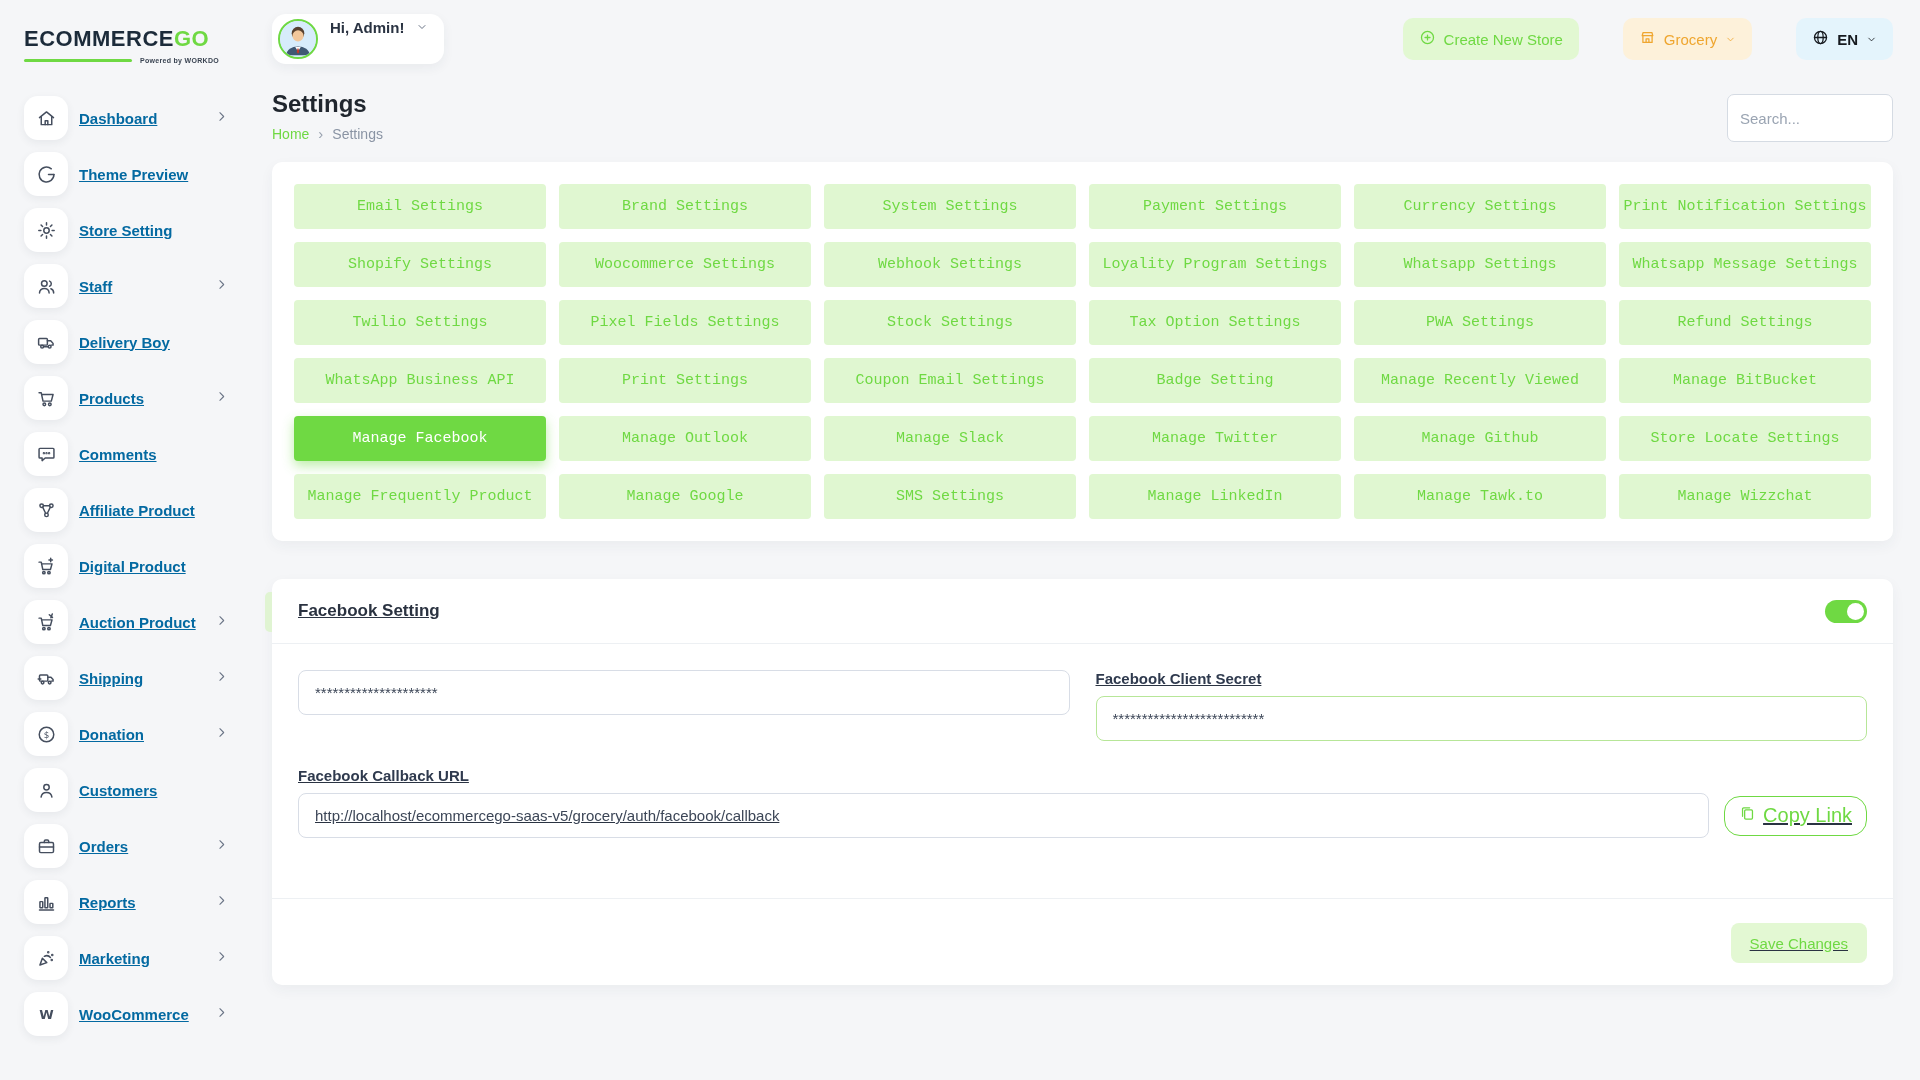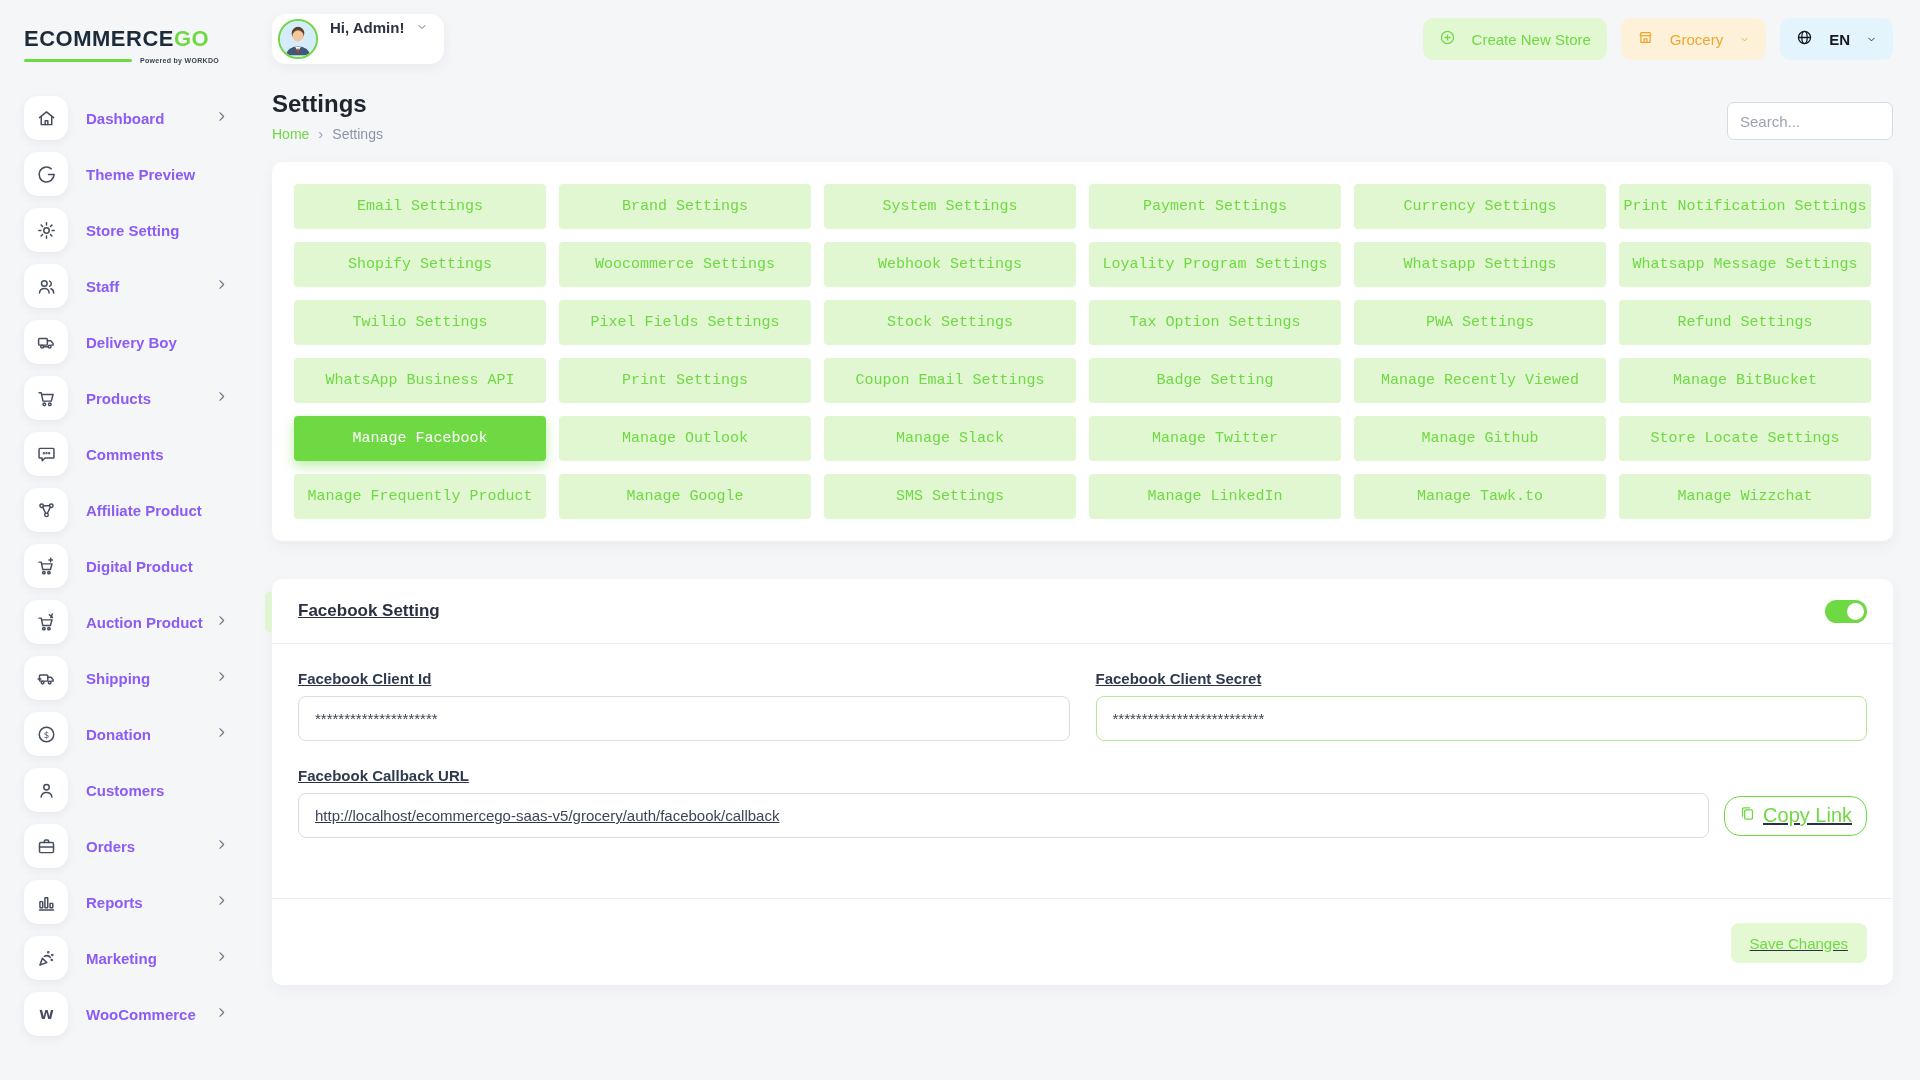--- a/index.html
+++ b/index.html
@@ -12,52 +12,52 @@
   .logo-text { font-size:22px; font-weight:800; letter-spacing:.5px; color:#1c2b3a; white-space:nowrap; }
   .logo-text .accent { color:#6fd943; }
   .logo-sub { display:flex; align-items:center; gap:8px; margin-top:5px; }
   .logo-bar { width:108px; height:3px; background:#6fd943; border-radius:2px; }
   .logo-tag { font-size:7px; color:#3a4452; font-weight:700; letter-spacing:.3px; }
   .nav { margin-top:26px; display:flex; flex-direction:column; }
   .nav-item { display:flex; align-items:center; height:56px; cursor:pointer; }
   .icon-tile { width:44px; height:44px; flex:0 0 44px; background:#ffffff; border-radius:14px;
                box-shadow:0 3px 8px rgba(40,50,70,.07); display:flex; align-items:center; justify-content:center; }
   .icon-tile svg { width:21px; height:21px; stroke:#454e5e; fill:none; stroke-width:1.7; stroke-linecap:round; stroke-linejoin:round; }
-  .nav-label { margin-left:18px; font-size:15px; font-weight:600; color:#8b5cf6; }
+  .nav-label { margin-left:11px; font-size:15px; font-weight:600; color:#0369a1;text-decoration:underline; }
   .nav-chevron { margin-left:auto; }
   .nav-chevron svg { width:13px; height:13px; stroke:#6a7486; fill:none; stroke-width:2; stroke-linecap:round; stroke-linejoin:round; }
 
   
   .main { flex:1; padding:14px 27px 0 22px; overflow:hidden; }
   .topbar { display:flex; align-items:center; justify-content:space-between; }
   .user-chip { display:flex; gap:12px; background:#fff; border-radius:14px;
                padding:5px 16px 5px 6px; height:50px; box-shadow:0 4px 12px rgba(40,50,70,.06); cursor:pointer; }
   .avatar { width:40px; height:40px; border-radius:50%; border:2px solid #6fd943; overflow:hidden; background:#d7ecfb; }
   .user-name { font-size:15px; font-weight:600; color:#2a3342; }
   .chev-down svg { width:12px; height:12px; stroke:#6a7486; fill:none; stroke-width:2; stroke-linecap:round; stroke-linejoin:round; }
   .top-actions { display:flex; align-items:center; gap:14px; }
-  .pill-btn { display:flex; align-items:center; gap:16px; height:42px; padding:0 16px; border:none;
-              border-radius:10px; font-size:15px; font-weight:500; cursor:pointer; font-family:inherit; }
+  .pill-btn { display:flex; align-items:center; gap:8px; height:42px; padding:0 16px; border:none;
+              border-radius:10px; font-size:15px; font-weight:500; cursor:pointer; font-family:inherit;margin-left:30px; }
   .btn-create { background:#e2f8d2; color:#6fd943; }
   .btn-store  { background:#fdf1da; color:#efa62f; }
   .btn-lang   { background:#e4f4fc; color:#15191e; font-weight:600; }
   .pill-btn svg { width:17px; height:17px; fill:none; stroke-width:1.8; stroke-linecap:round; stroke-linejoin:round; }
   .btn-create svg { stroke:#6fd943; }
   .btn-store  svg { stroke:#efa62f; }
   .btn-lang   svg { stroke:#15191e; }
   .pill-btn .chev svg { width:11px; height:11px; }
 
   .page-head { display:flex; align-items:flex-start; justify-content:space-between; margin-top:26px; }
   .page-title { font-size:24px; font-weight:700; color:#20262e; }
   .breadcrumb { display:flex; align-items:center; gap:9px; margin-top:7px; font-size:14px; }
   .bc-home { color:#6fd943; cursor:pointer; }
   .bc-sep  { color:#98a1af; font-size:15px; }
   .bc-cur  { color:#8a94a4; }
-  .search-input { width:166px; height:38px; border:1px solid #d5dbe3; border-radius:7px; background:#fff;
-                  padding:0 12px; font-size:15px; color:#3b82f6; font-family:inherit; margin-top:12px; }
+  .search-input { width:166px; height:48px; border:1px solid #d5dbe3; border-radius:7px; background:#fff;
+                  padding:0 12px; font-size:15px; color:#3b82f6; font-family:inherit; margin-top:4px; }
   .search-input::placeholder { color:#9aa4b2; }
 
   
   .card { background:#fff; border-radius:10px; box-shadow:0 5px 14px rgba(40,50,70,.05); }
   .grid-card { margin-top:20px; padding:22px; }
   .settings-grid { display:grid; grid-template-columns:repeat(6,1fr); gap:13px; }
   .pill { height:45px; border:none; border-radius:4px; background:#e0f7d1; color:#6fd943;
           font-size:15px; font-weight:500; cursor:pointer; font-family:Liberation Mono, monospace; white-space:nowrap; }
   .pill.active { background:#6fd943; color:#fff; box-shadow:0 5px 12px rgba(111,217,67,.45); }
 
@@ -440,21 +440,20 @@
         <h2 class="fb-title">Facebook Setting</h2>
         <span class="toggle">
             <span class="knob"></span>
           </span>
       </div>
       <div class="divider"></div>
 
       <div class="fb-body">
         <div class="field-row">
           <div>
-            <label class="field-label">Facebook Client Id</label>
             <input class="text-input" type="text" value="*********************" style="">
           </div>
           <div>
             <label class="field-label">Facebook Client Secret</label>
             <input class="text-input green-border" type="text" value="**************************" style="">
           </div>
         </div>
 
         <div class="callback-block">
           <label class="field-label">Facebook Callback URL</label>

